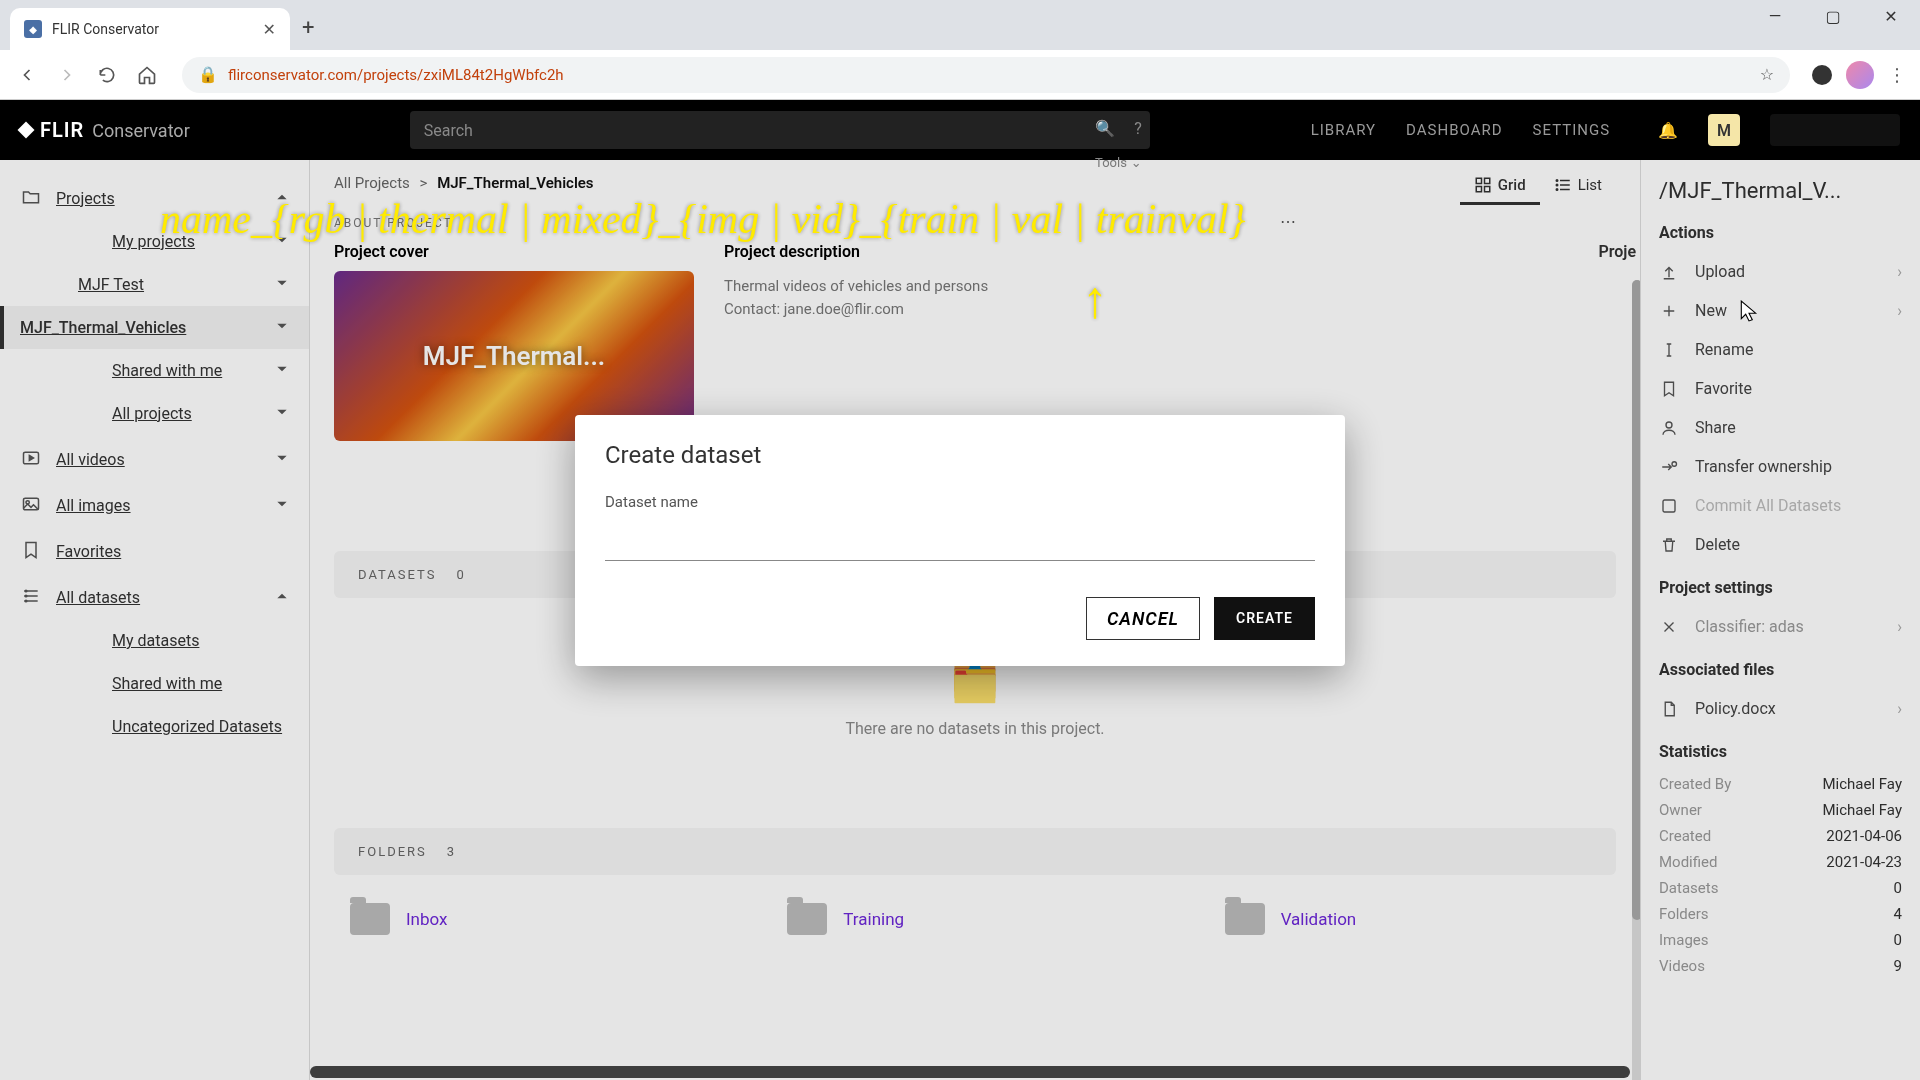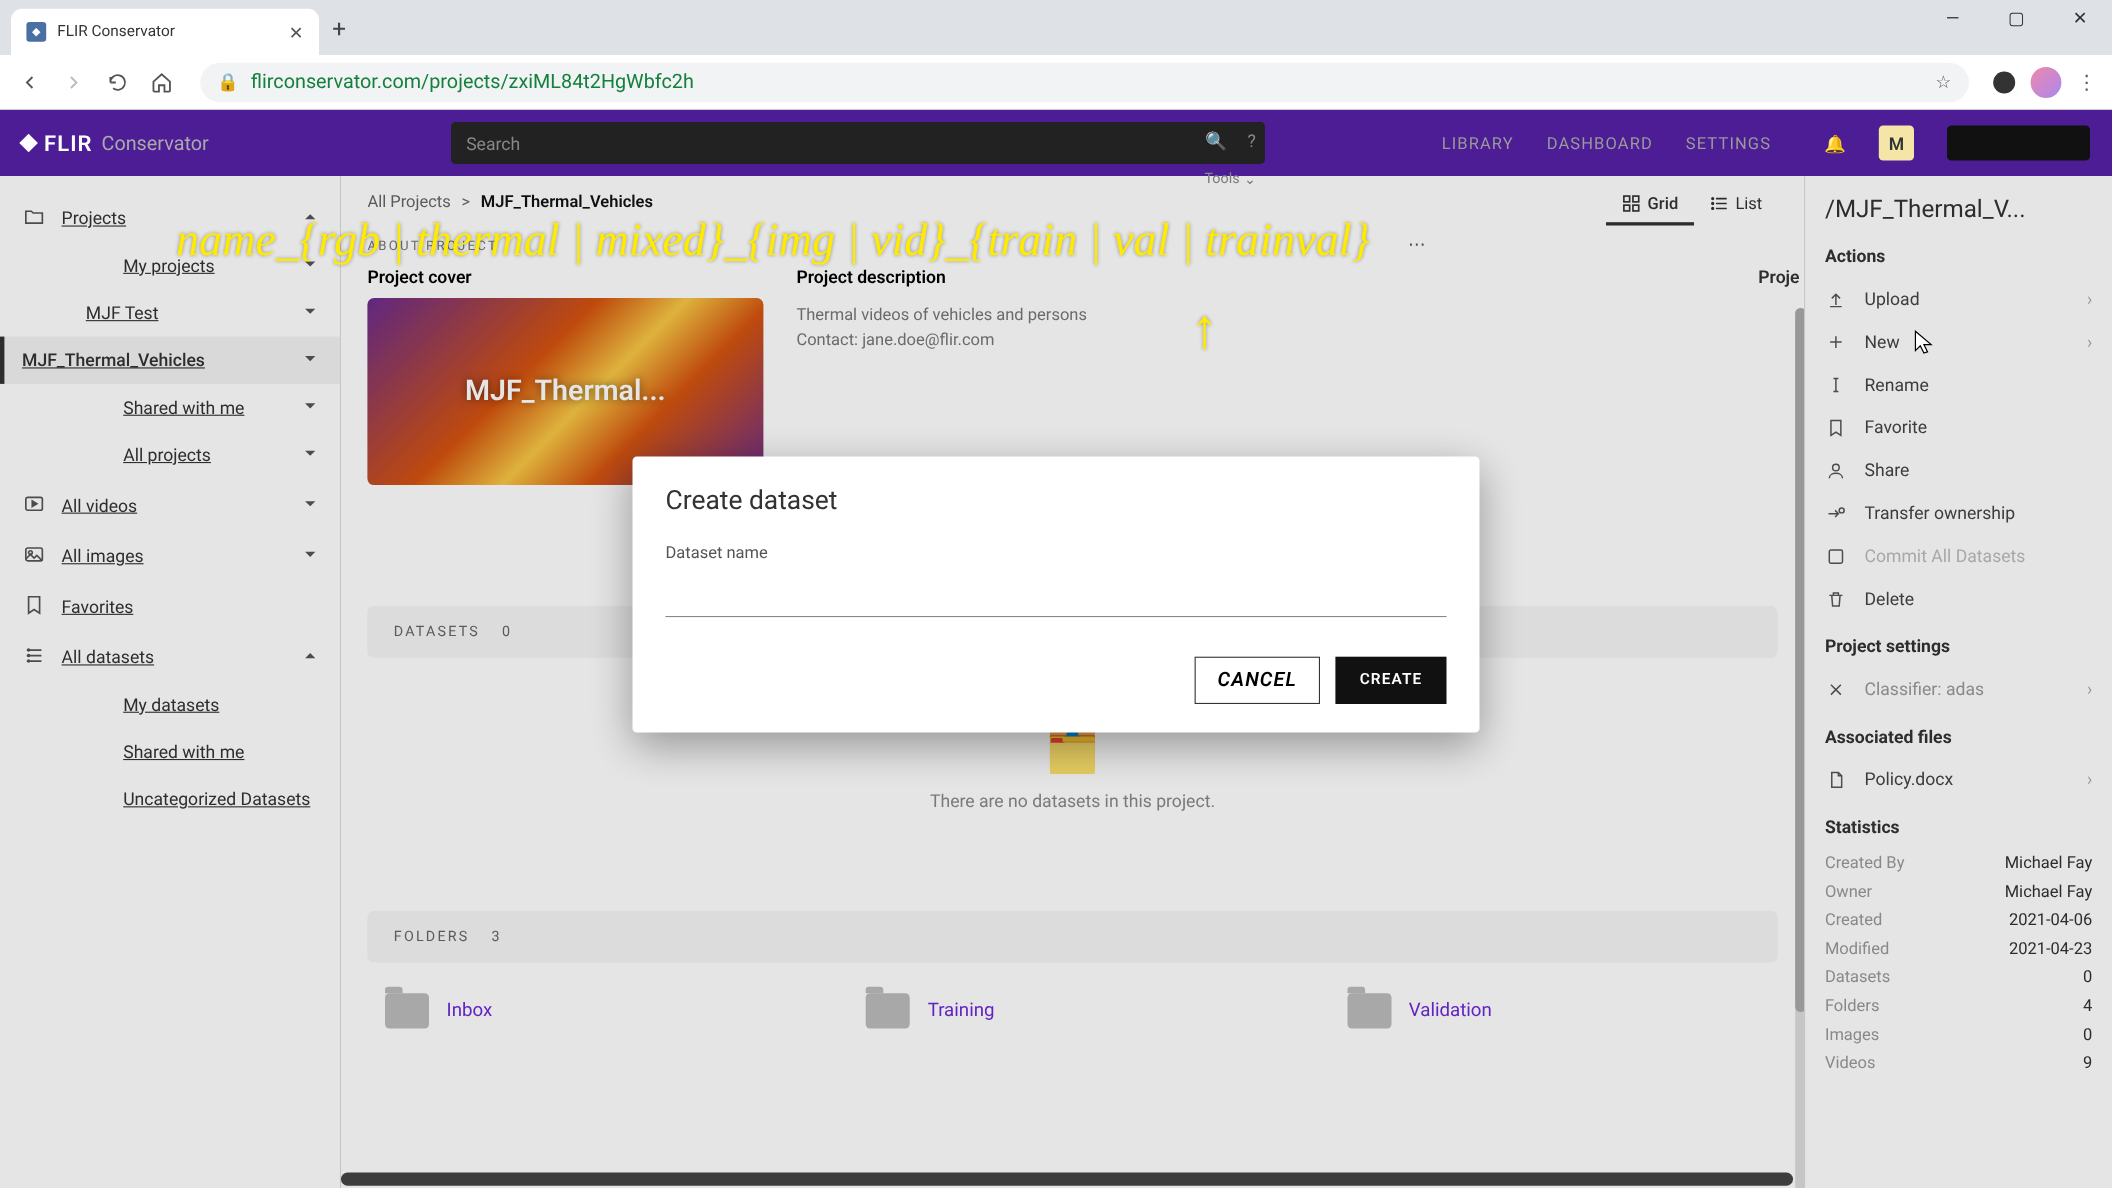--- a/index.html
+++ b/index.html
@@ -13,31 +13,31 @@
 .tab-close { color: #555; font-size: 16px; cursor: pointer; }
 .new-tab { margin-left: 12px; padding-bottom: 10px; color: #444; font-size: 22px; }
 .window-controls { position: absolute; right: 0; top: 0; display: flex; }
 .win-ctrl { width: 58px; height: 32px; display: flex; align-items: center; justify-content: center; color: #333; }
 
 .browser-bar { height: 50px; display: flex; align-items: center; padding: 0 14px; gap: 14px; border-bottom: 1px solid #ccc; }
 .nav-btn { color: #555; display: flex; align-items: center; justify-content: center; width: 26px; height: 26px; }
 .nav-btn svg { width: 20px; height: 20px; stroke: #555; fill: none; stroke-width: 2; }
 .url-bar { flex: 1; height: 36px; background: #f1f3f4; border-radius: 18px; display: flex; align-items: center; padding: 0 16px; gap: 10px; margin: 0 8px; }
 .lock { color: #555; }
-.url-text { color: #15803d; font-size: 18px; flex: 1; }
+.url-text { color: #c2410c; font-size: 15px; flex: 1; }
 .star-ic { color: #555; }
 .ext-ic { width: 20px; height: 20px; background: #333; border-radius: 50%; }
 .profile-ic { width: 28px; height: 28px; border-radius: 50%; background: linear-gradient(135deg,#e8a,#a8e); }
 .omore { color: #555; font-size: 18px; }
 
 
 .app { position: absolute; top: 100px; left: 0; right: 0; bottom: 0; }
 
 
-.topnav { height: 60px; background: #4c1d95; display: flex; align-items: center; padding: 0 20px; gap: 20px; color: #fff; position: relative; }
+.topnav { height: 60px; background: #000000; display: flex; align-items: center; padding: 0 20px; gap: 20px; color: #fff; position: relative; }
 .logo { display: flex; align-items: center; gap: 8px; font-weight: 600; }
 .logo-flir { font-size: 20px; letter-spacing: 1px; }
 .logo-cons { font-size: 18px; color: #aaa; font-weight: 400; }
 .diamond { width: 12px; height: 12px; background: #fff; transform: rotate(45deg); }
 .search-wrap { margin-left: 200px; position: relative; }
 .search-box { width: 740px; height: 38px; background: #222; border: none; padding: 0 44px 0 14px; color: #fff; font-size: 16px; border-radius: 4px; }
 .search-box::placeholder { color: #888; }
 .sic { position: absolute; right: 34px; top: 8px; }
 .qic { position: absolute; right: 8px; top: 8px; }
 .tools-lbl { position: absolute; right: 8px; top: 44px; font-size: 13px; color: #888; display:flex; align-items:flex-start; gap:4px;}

